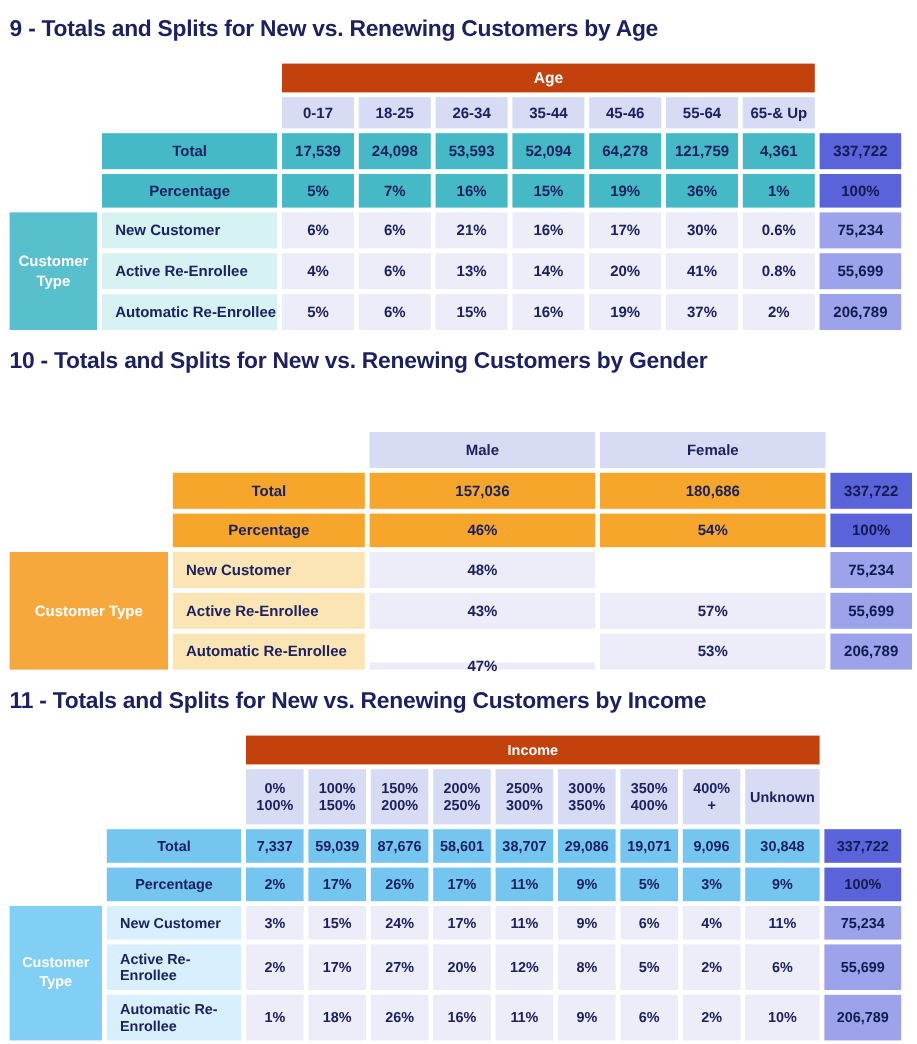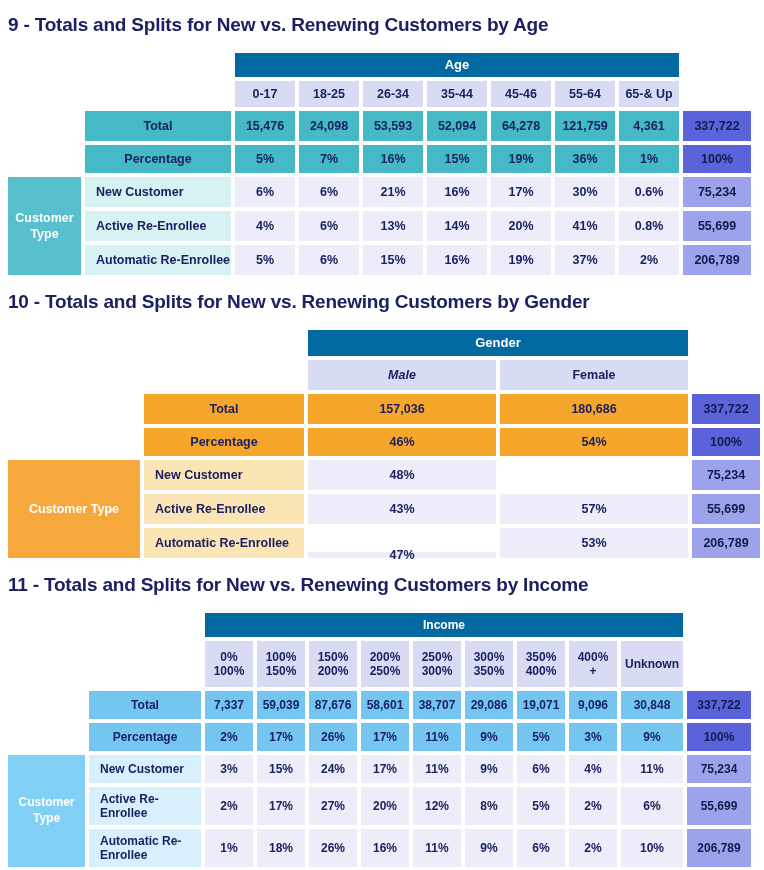--- a/index.html
+++ b/index.html
@@ -12,21 +12,21 @@
   h2.tbl-title{
     font-size:19px;font-weight:bold;color:#1B2161;
     margin:10px 0 17px 0;letter-spacing:-0.2px;
   }
   .tbl{display:grid;gap:4px;background:#ffffff;}
   .c{
     display:flex;align-items:center;justify-content:center;
     font-weight:bold;font-size:12.5px;text-align:center;
     line-height:1.2;
   }
-  .band{background:#0369a1;color:#ffffff;font-size:13px;}
+  .band{background:#c2410c;color:#ffffff;font-size:13px;}
   .colhead{background:#D8DBF4;color:#1B2161;white-space:pre-line;}
   .strong{background:var(--strong);color:#1B2161;}
   .side{background:var(--side);color:#ffffff;line-height:1.3;}
   .rowlabel{
     background:var(--light);justify-content:flex-start;
     padding-left:11px;text-align:left;
   }
   .cell{background:#ECEDF8;}
   .grand{background:#5A63D9;color:#131A4E;}
   .rowtotal{background:#9CA3EA;color:#131A4E;}
@@ -44,21 +44,21 @@
   <div class="tbl t-age" style="grid-template-columns: 73px 146px repeat(7, 60px) 68px; grid-template-rows: 24px 26px 30px 28px 30px 30px 30px;">
       <div class="c band" style="grid-area: 1 / 3 / auto / span 7;">Age</div>
       <div class="c colhead" style="grid-area: 2 / 3;">0-17</div>
       <div class="c colhead" style="grid-area: 2 / 4;">18-25</div>
       <div class="c colhead" style="grid-area: 2 / 5;">26-34</div>
       <div class="c colhead" style="grid-area: 2 / 6;">35-44</div>
       <div class="c colhead" style="grid-area: 2 / 7;">45-46</div>
       <div class="c colhead" style="grid-area: 2 / 8;">55-64</div>
       <div class="c colhead" style="grid-area: 2 / 9;">65-&amp; Up</div>
       <div class="c strong" style="grid-area: 3 / 2;">Total</div>
-      <div class="c strong" style="grid-area: 3 / 3;">15,476</div>
+      <div class="c strong" style="grid-area: 3 / 3;">17,539</div>
       <div class="c strong" style="grid-area: 3 / 4;">24,098</div>
       <div class="c strong" style="grid-area: 3 / 5;">53,593</div>
       <div class="c strong" style="grid-area: 3 / 6;">52,094</div>
       <div class="c strong" style="grid-area: 3 / 7;">64,278</div>
       <div class="c strong" style="grid-area: 3 / 8;">121,759</div>
       <div class="c strong" style="grid-area: 3 / 9;">4,361</div>
       <div class="c grand" style="grid-area: 3 / 10;">337,722</div>
       <div class="c strong" style="grid-area: 4 / 2;">Percentage</div>
       <div class="c strong" style="grid-area: 4 / 3;">5%</div>
       <div class="c strong" style="grid-area: 4 / 4;">7%</div>
@@ -95,22 +95,21 @@
       <div class="c cell" style="grid-area: 7 / 7;">19%</div>
       <div class="c cell" style="grid-area: 7 / 8;">37%</div>
       <div class="c cell" style="grid-area: 7 / 9;">2%</div>
       <div class="c rowtotal" style="grid-area: 7 / 10;">206,789</div>
     </div>
 </section>
 
 <section>
   <h2 class="tbl-title">10 - Totals and Splits for New vs. Renewing Customers by Gender</h2>
   <div class="tbl t-gender" style="grid-template-columns: 132px 160px 188px 188px 68px; grid-template-rows: 26px 30px 30px 28px 30px 30px 30px;">
-      <div class="c band" style="grid-area: 1 / 3 / auto / span 2;">Gender</div>
-      <div class="c colhead" style="grid-area: 2 / 3; font-style: italic;">Male</div>
+      <div class="c colhead" style="grid-area: 2 / 3;">Male</div>
       <div class="c colhead" style="grid-area: 2 / 4;">Female</div>
       <div class="c strong" style="grid-area: 3 / 2;">Total</div>
       <div class="c strong" style="grid-area: 3 / 3;">157,036</div>
       <div class="c strong" style="grid-area: 3 / 4;">180,686</div>
       <div class="c grand" style="grid-area: 3 / 5;">337,722</div>
       <div class="c strong" style="grid-area: 4 / 2;">Percentage</div>
       <div class="c strong" style="grid-area: 4 / 3;">46%</div>
       <div class="c strong" style="grid-area: 4 / 4;">54%</div>
       <div class="c grand" style="grid-area: 4 / 5;">100%</div>
       <div class="c side" style="grid-area: 5 / 1 / span 3;">Customer Type</div>

